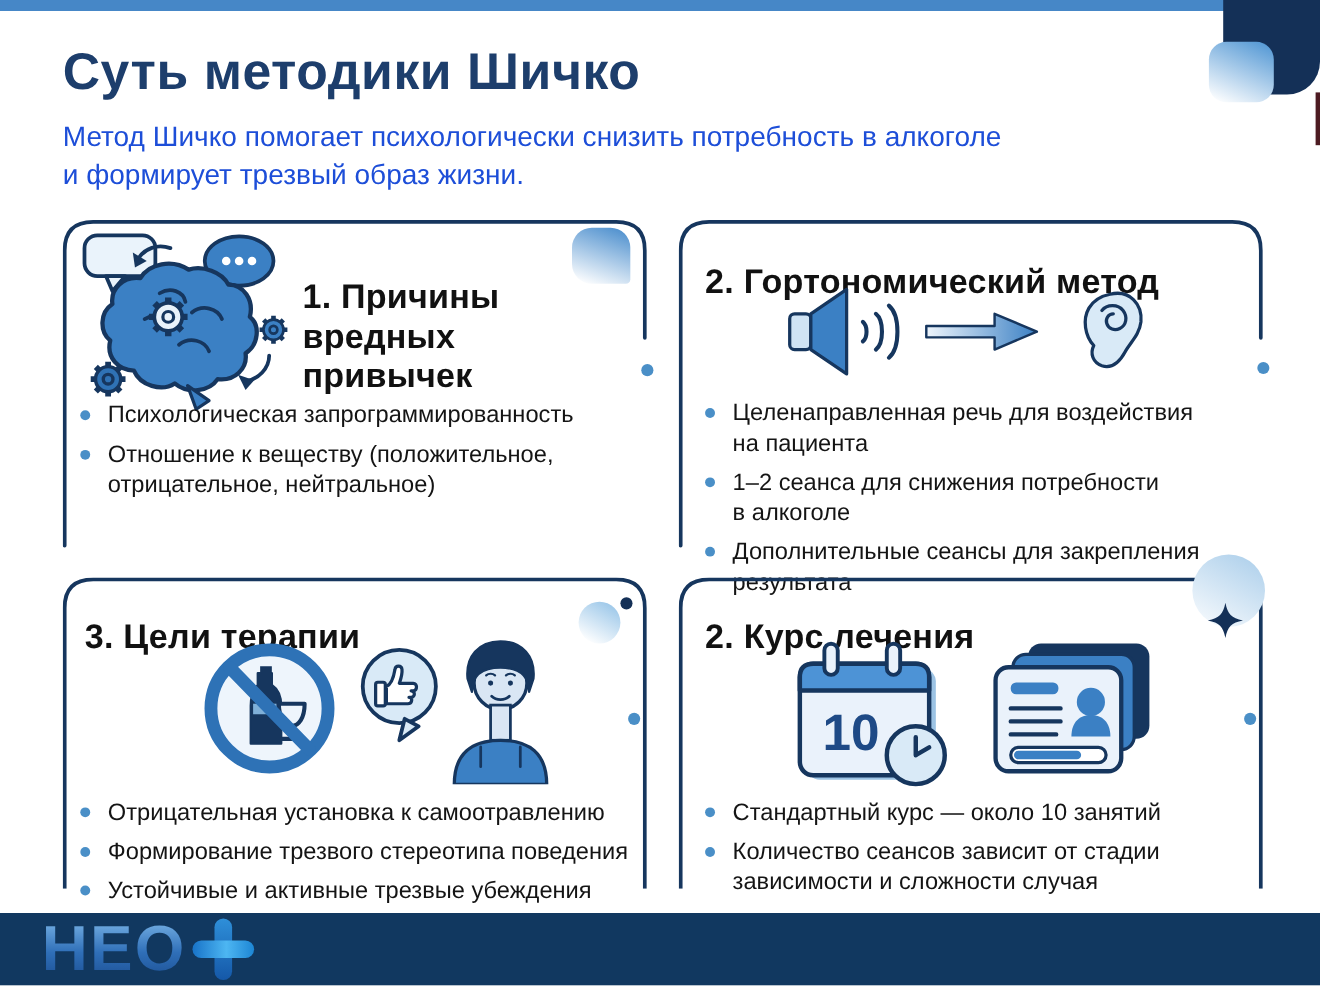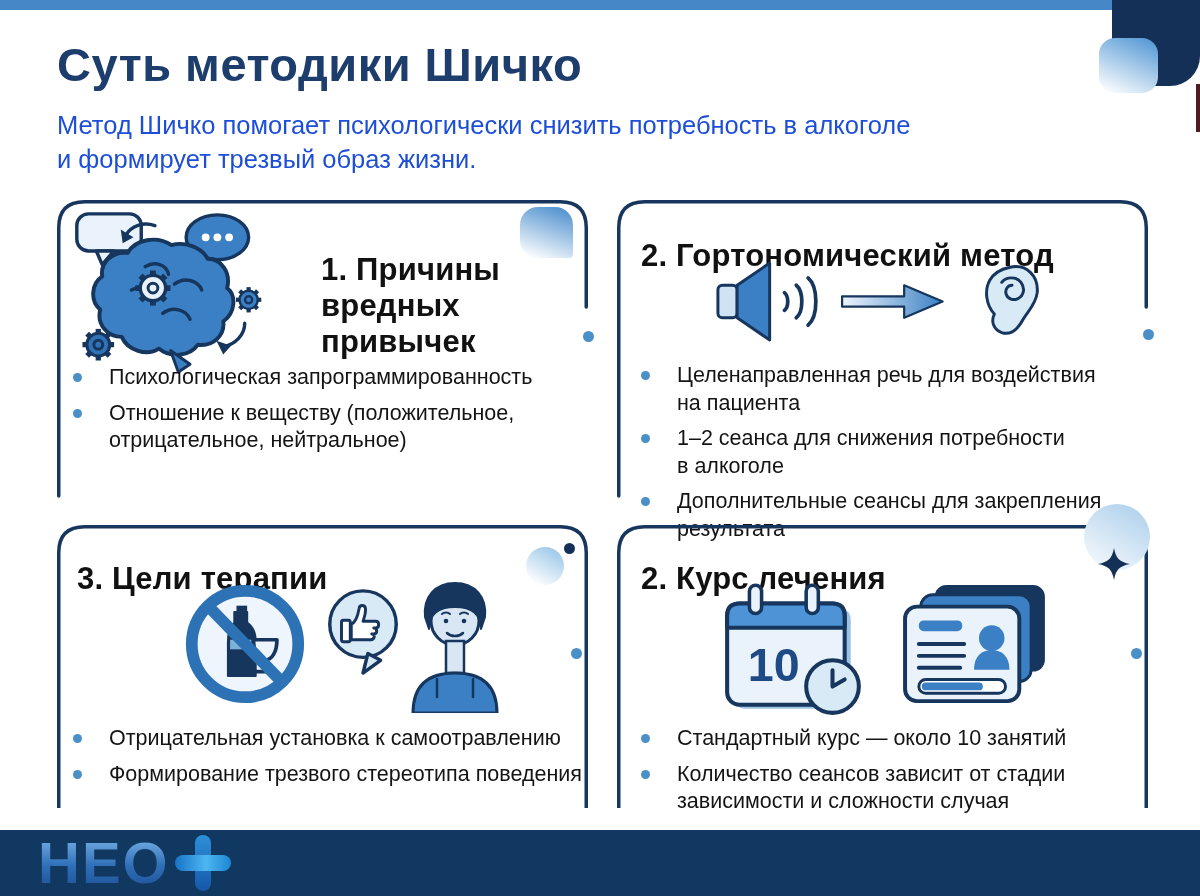--- a/index.html
+++ b/index.html
@@ -18,21 +18,21 @@
 
   
   .page-title{left:57px;top:38px;font-size:47px;line-height:54px;font-weight:800;color:#1d3e6c;letter-spacing:.5px;}
   .page-subtitle{left:57px;top:108px;font-size:25.5px;line-height:34px;color:#1d4ed8;white-space:pre-line;}
 
   
   .card{position:absolute;}
   .card-frame{position:absolute;left:0;top:0;}
   .card-title{position:absolute;font-size:31px;line-height:36px;font-weight:800;color:#111;white-space:pre-line;letter-spacing:.2px;}
   ul.bullets{position:absolute;list-style:none;margin:0;padding:0;}
-  ul.bullets li{display:flex;gap:27px;margin-bottom:8px;}
+  ul.bullets li{display:flex;gap:16px;margin-bottom:8px;}
   .dot{flex:0 0 auto;width:9px;height:9px;border-radius:50%;background:#4a8fc7;margin-top:9px;}
   .btext{white-space:pre-line;font-size:21.5px;line-height:27.5px;color:#141414;}
 
   
   .border-dot{width:11px;height:11px;border-radius:50%;background:#4a8fc7;z-index:4;}
   .deco-square-c1{left:520px;top:207px;width:53px;height:51px;border-radius:18px 18px 4px 18px;
     background:linear-gradient(200deg,#4e90ce 5%,#ffffff 95%);}
   .deco-circle-c3{left:526px;top:547px;width:38px;height:38px;border-radius:50%;
     background:linear-gradient(210deg,#8fc0e6 0%,#ffffff 90%);}
   .deco-dot-c3{left:564px;top:543px;width:11px;height:11px;border-radius:50%;background:#143057;}
@@ -109,21 +109,21 @@
           <line x1="-18" y1="0" x2="18" y2="0"></line>
           <line x1="-12.7" y1="-12.7" x2="12.7" y2="12.7"></line>
           <line x1="-12.7" y1="12.7" x2="12.7" y2="-12.7"></line>
         </g>
       <circle r="13" fill="#2f72b5" stroke="#16365e" stroke-width="3.5"></circle>
       <circle r="5" fill="none" stroke="#16365e" stroke-width="3.5"></circle>
     </g>
     <path d="M180,118 C180,130 170,140 158,142" fill="none" stroke="#16365e" stroke-width="3.5" stroke-linecap="round"></path>
     <path d="M151,136 L158,150 L166,141 Z" fill="#16365e"></path>
   </svg>
-  <h2 class="card-title" style="left:218px;top:26px;width:260px;margin-left:46px;">1. Причины
+  <h2 class="card-title" style="left:218px;top:26px;width:260px;">1. Причины
 вредных
 привычек</h2>
   <ul class="bullets" style="left:16px;top:164px;width:505px;">
     <li>
         <span class="dot"></span>
         <span class="btext">Психологическая запрограммированность</span>
       </li>
     <li>
         <span class="dot"></span>
         <span class="btext">Отношение к веществу (положительное,
@@ -206,20 +206,24 @@
   </svg>
   <ul class="bullets" style="left:16px;top:200px;width:510px;">
     <li>
         <span class="dot"></span>
         <span class="btext">Отрицательная установка к самоотравлению</span>
       </li>
     <li>
         <span class="dot"></span>
         <span class="btext">Формирование трезвого стереотипа поведения</span>
       </li>
+    <li>
+        <span class="dot"></span>
+        <span class="btext">Устойчивые и активные трезвые убеждения</span>
+      </li>
   </ul>
 </section>
 
 <section class="card" style="left:617px;top:525px;width:531px;height:283px;">
   <svg class="card-frame" width="531" height="283" viewBox="0 0 531 283">
     <path d="M1.75,283 L1.75,27.75 Q1.75,1.75 27.75,1.75 L503.25,1.75 Q529.25,1.75 529.25,27.75 L529.25,283" fill="none" stroke="#16365e" stroke-width="3.5"></path>
   </svg>
   <h2 class="card-title" style="left:24px;top:10px;width:400px;">2. Курс лечения</h2>
   <svg class="abs" style="left:100px;top:52px;" width="152" height="142" viewBox="0 0 150 140">
     <rect x="16" y="30" width="116" height="100" rx="12" fill="#9cc3e4"></rect>

